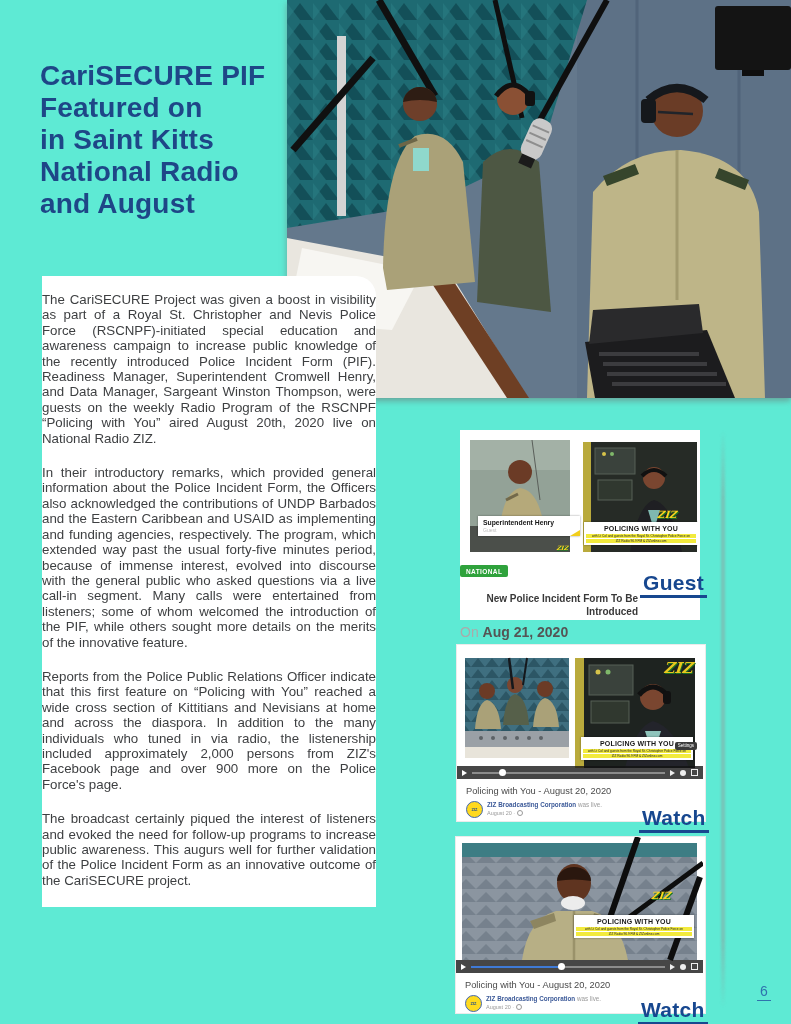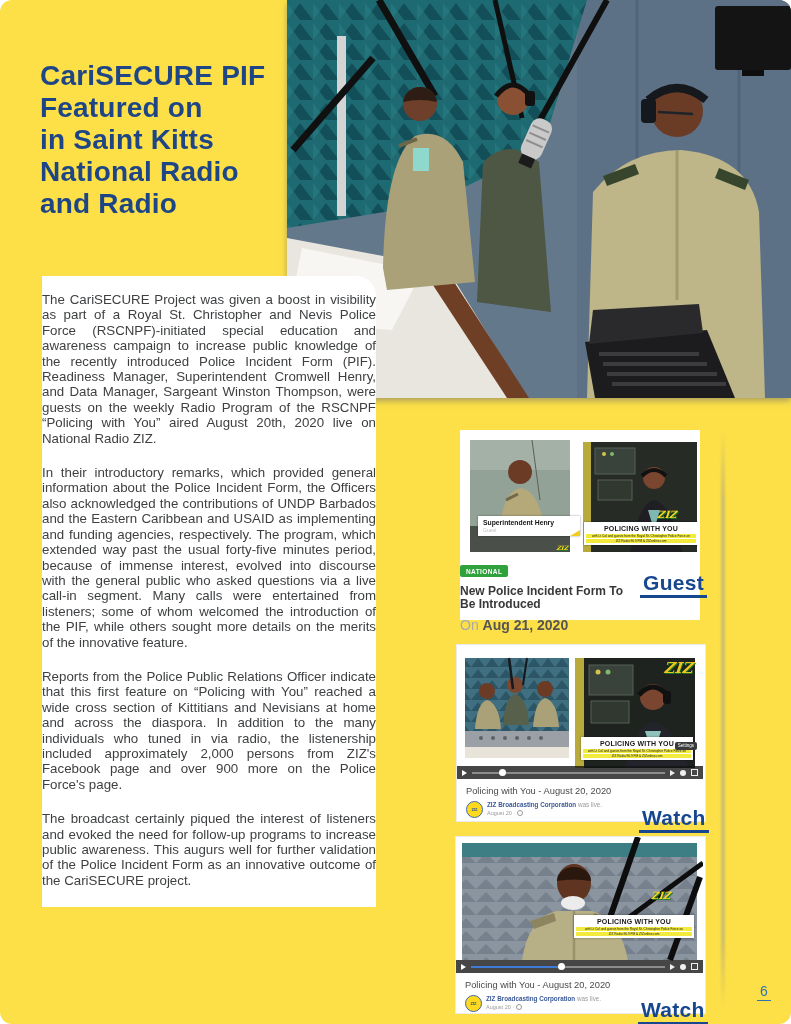--- a/index.html
+++ b/index.html
@@ -1,17 +1,17 @@
 <!DOCTYPE html>
 <html><head>
 <meta charset="utf-8">
 <style>
   html,body{margin:0;padding:0;background:#fff;}
-  .page{position:relative;width:791px;height:1024px;background:#fde047;overflow:hidden;
-        font-family:"Liberation Sans",sans-serif;border-radius:12px;}
+  .page{position:relative;width:791px;height:1024px;background:#5eead4;overflow:hidden;
+        font-family:"Liberation Sans",sans-serif;}
 
   
   .hero{position:absolute;left:287px;top:0;width:504px;height:398px;
         box-shadow:0 3px 6px rgba(110,110,110,.55);}
   .hero svg{display:block;width:100%;height:100%;}
 
   
   .title{position:absolute;left:40px;top:60px;width:260px;
          font-size:28px;line-height:32px;font-weight:bold;color:#1e4687;
          letter-spacing:.2px;z-index:3;}
@@ -67,22 +67,22 @@
            border-bottom:3px solid transparent;border-left:5px solid #eee;}
   .ico-gear{width:6px;height:6px;border-radius:50%;background:#eee;}
   .ico-fs{width:5px;height:5px;border:1.2px solid #eee;}
   .settings-chip{position:absolute;background:#3a3a3a;color:#fff;font-size:4.5px;
                  line-height:6px;padding:1px 3px;border-radius:2px;z-index:6;}
 
   
   .badge{display:inline-block;background:#2fa23c;color:#fff;font-size:6.5px;
          font-weight:bold;letter-spacing:.4px;padding:2.5px 6px;border-radius:2px;
          margin-top:9px;}
-  .headline{margin-top:7px;width:178px;font-size:12px;font-weight:bold;color:#383838;
-            line-height:13px;}
+  .headline{margin-top:14px;width:178px;font-size:10px;font-weight:bold;color:#383838;
+            line-height:13px;text-align:right;}
   .dateline{margin-top:6px;font-size:14px;color:#aaa;}
   .dateline b{color:#555;}
 
   .action-link{position:absolute;font-size:21px;font-weight:bold;color:#17478f;
                line-height:1.05;border-bottom:3px solid #17478f;padding:0 3px 1px;
                letter-spacing:.3px;cursor:pointer;}
   .read-pos{left:180px;top:142px;}
   .watch-pos{left:182px;top:146px;margin-top:16px;}
 
   
@@ -176,21 +176,21 @@
         <rect x="325" y="382" width="114" height="4"></rect>
       </g>
     </svg>
   </div>
 
   <div class="title">
     <div>CariSECURE PIF</div>
     <div>Featured on</div>
     <div>in Saint Kitts</div>
     <div>National Radio</div>
-    <div>and Radio</div>
+    <div>and August</div>
   </div>
 
   <div class="article">
     <p>The CariSECURE Project was given a boost in visibility as part of a Royal St. Christopher and Nevis Police Force (RSCNPF)-initiated special education and awareness campaign to increase public knowledge of the recently introduced Police Incident Form (PIF). Readiness Manager, Superintendent Cromwell Henry, and Data Manager, Sargeant Winston Thompson, were guests on the weekly Radio Program of the RSCNPF “Policing with You” aired August 20th, 2020 live on National Radio ZIZ.</p>
     <p>In their introductory remarks, which provided general information about the Police Incident Form, the Officers also acknowledged the contributions of UNDP Barbados and the Eastern Caribbean and USAID as implementing and funding agencies, respectively. The program, which extended way past the usual forty-five minutes period, because of immense interest, evolved into discourse with the general public who asked questions via a live call-in segment. Many calls were entertained from listeners; some of whom welcomed the introduction of the PIF, while others sought more details on the merits of the innovative feature.</p>
     <p>Reports from the Police Public Relations Officer indicate that this first feature on “Policing with You” reached a wide cross section of Kittitians and Nevisians at home and across the diaspora. In addition to the many individuals who tuned in via radio, the listenership included approximately 2,000 persons from ZIZ's Facebook page and over 900 more on the Police Force's page.</p>
     <p>The broadcast certainly piqued the interest of listeners and evoked the need for follow-up programs to increase public awareness. This augurs well for further validation of the Police Incident Form as an innovative outcome of the CariSECURE project.</p>
   </div>
 
   <div class="card card-read">

